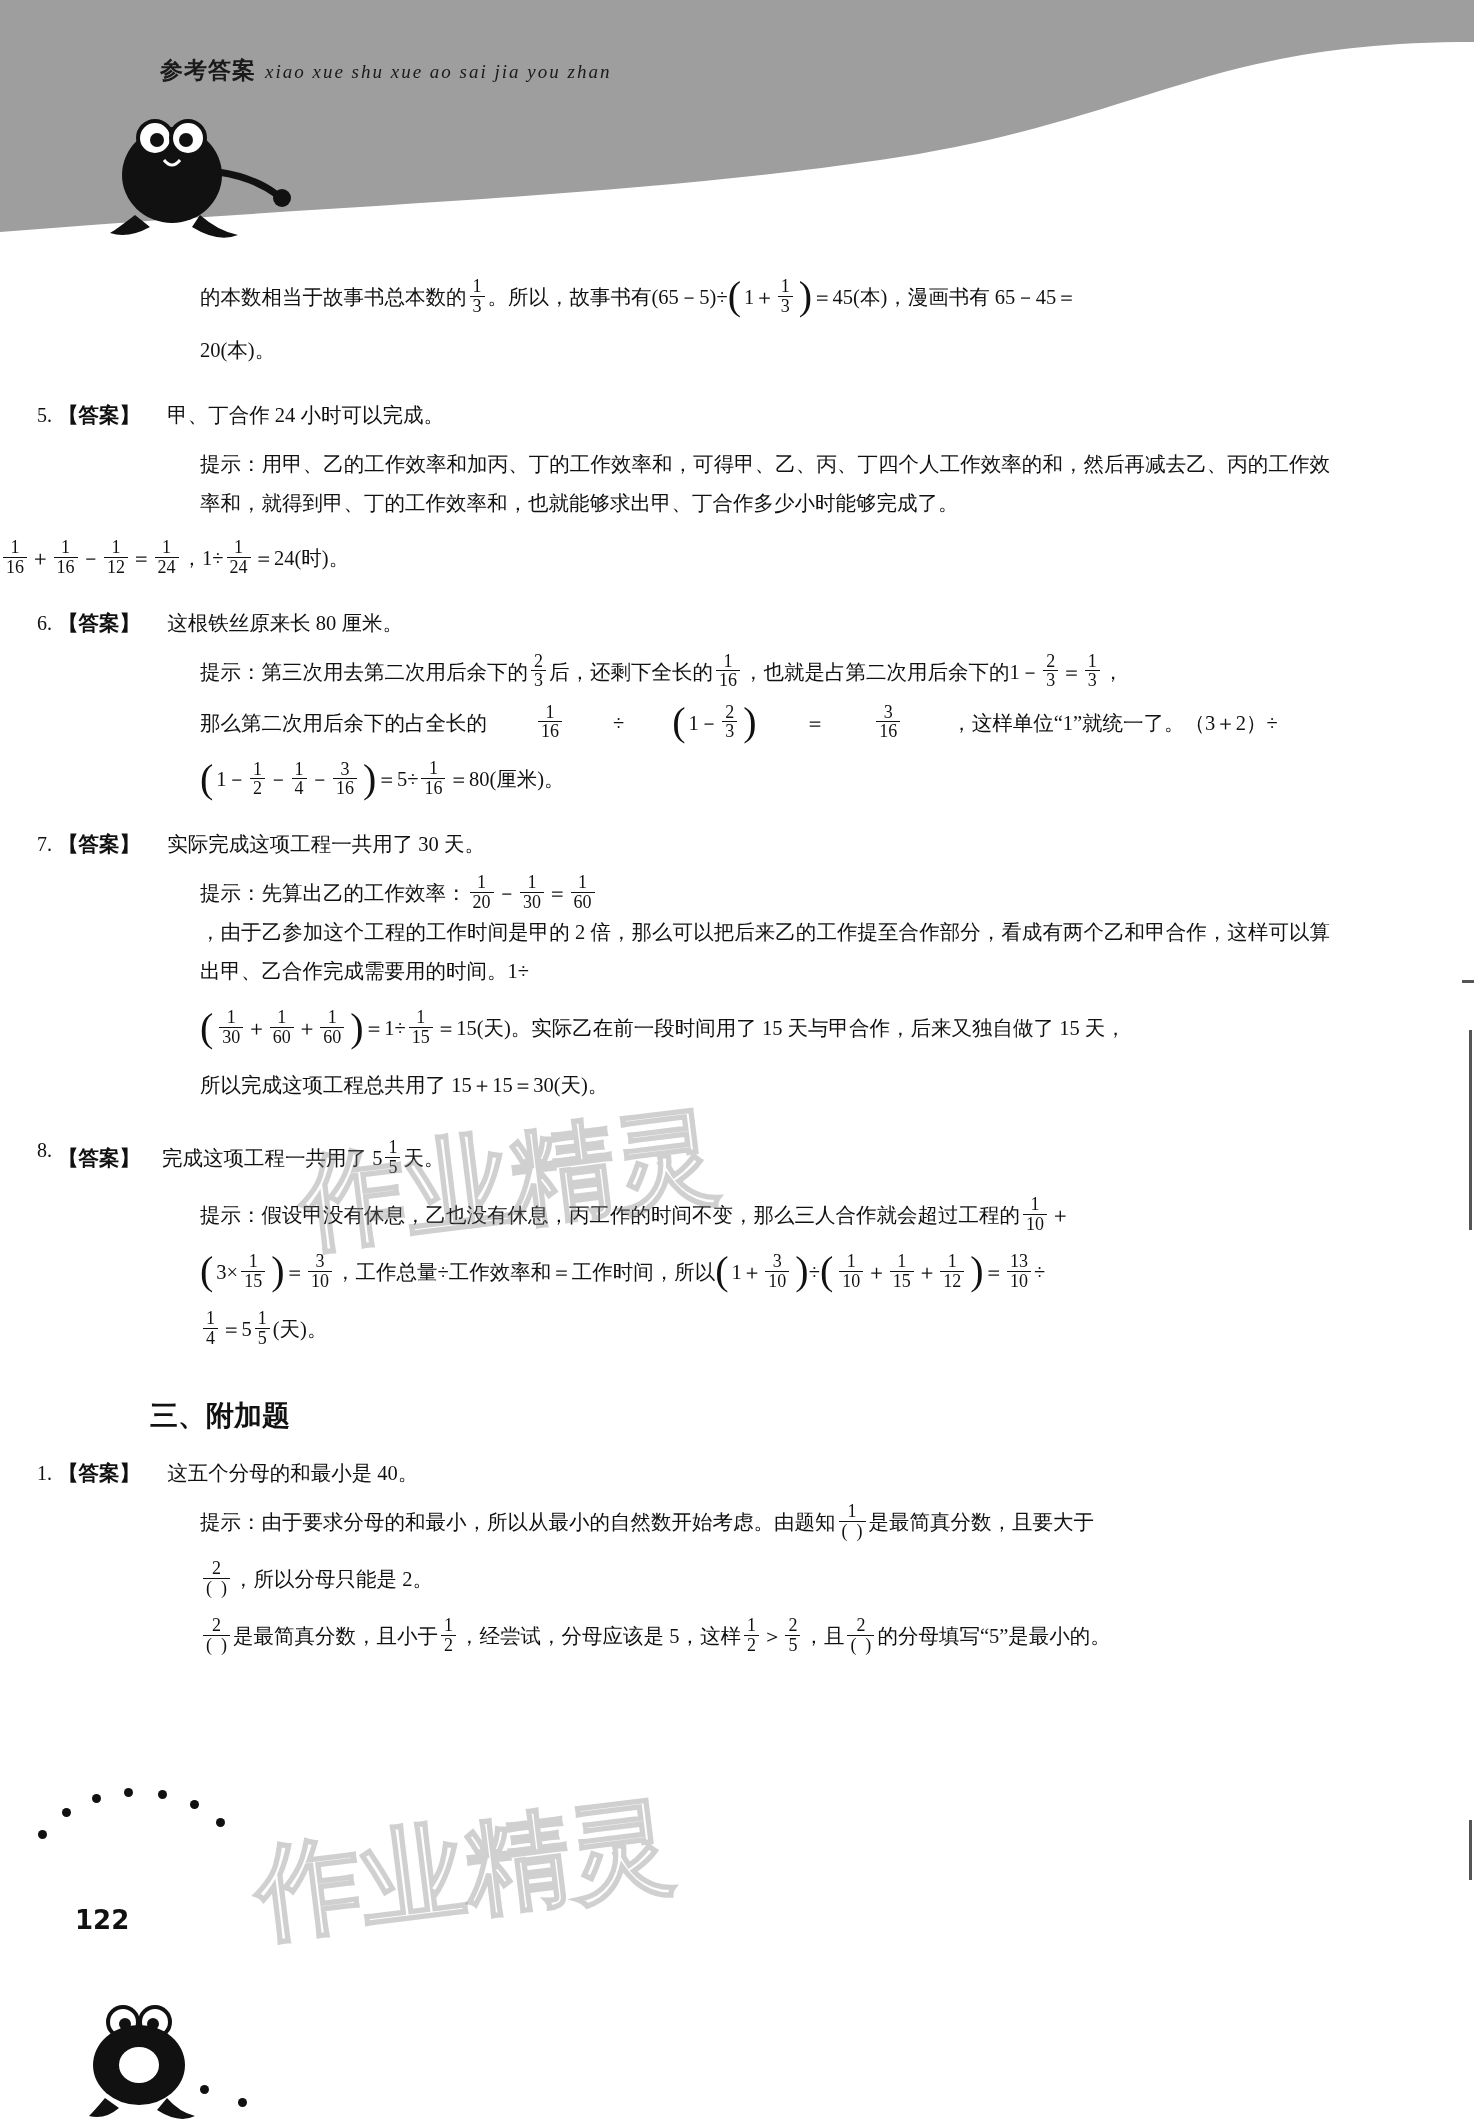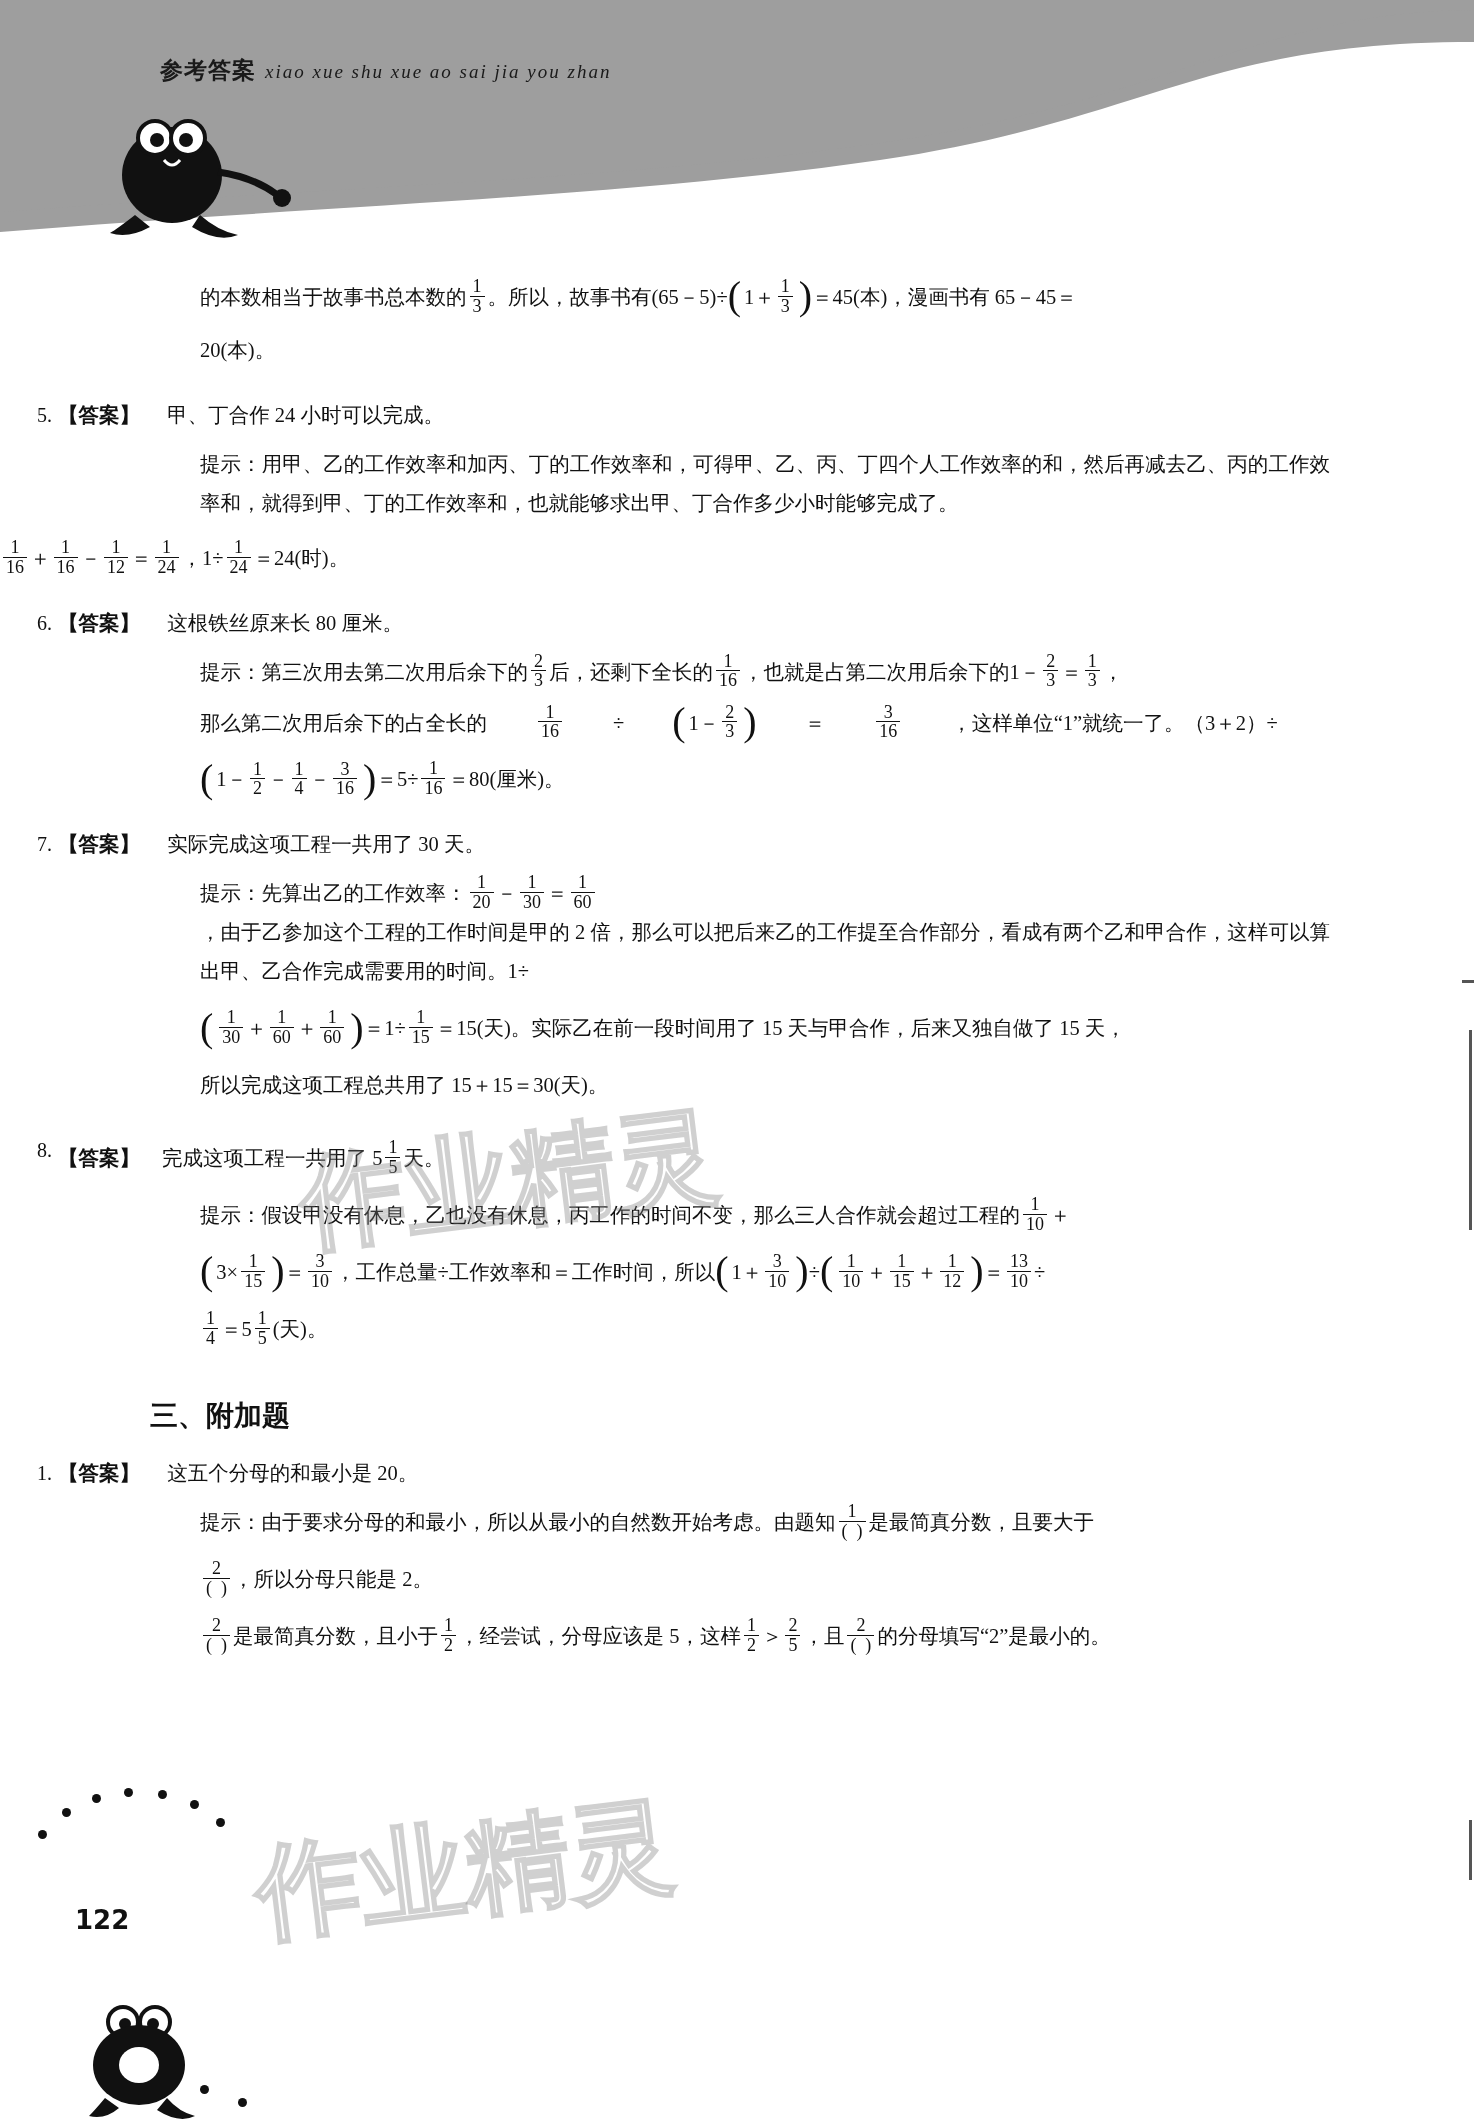--- a/index.html
+++ b/index.html
@@ -374,21 +374,21 @@
       <span>(天)。</span>
     </div>
   </div>
 
   <div class="sec-title">三、附加题</div>
 
   <div class="indent-num" style="margin-top:12px;">
     <div class="num">1.</div>
     <div>
       <span class="ans-label">【答案】</span>
-      <span class="ans-body">这五个分母的和最小是 20。</span>
+      <span class="ans-body">这五个分母的和最小是 40。</span>
     </div>
   </div>
   <div class="hint">
     <div class="line">
       <span>提示：</span>
       <span>由于要求分母的和最小，所以从最小的自然数开始考虑。由题知</span>
       <span class="frac">
           <span class="n">1</span>
           <span class="d">(&nbsp;&nbsp;)</span>
         </span>
@@ -419,21 +419,21 @@
       <span>＞</span>
       <span class="frac">
           <span class="n">2</span>
           <span class="d">5</span>
         </span>
       <span>，且</span>
       <span class="frac">
           <span class="n">2</span>
           <span class="d">(&nbsp;&nbsp;)</span>
         </span>
-      <span>的分母填写“2”是最小的。</span>
+      <span>的分母填写“5”是最小的。</span>
     </div>
   </div>
 
 </div>
 
 <div class="page-num">122</div>
 
 <div class="wm wm1">作业精灵</div>
 <div class="wm wm2">作业精灵</div>
 

